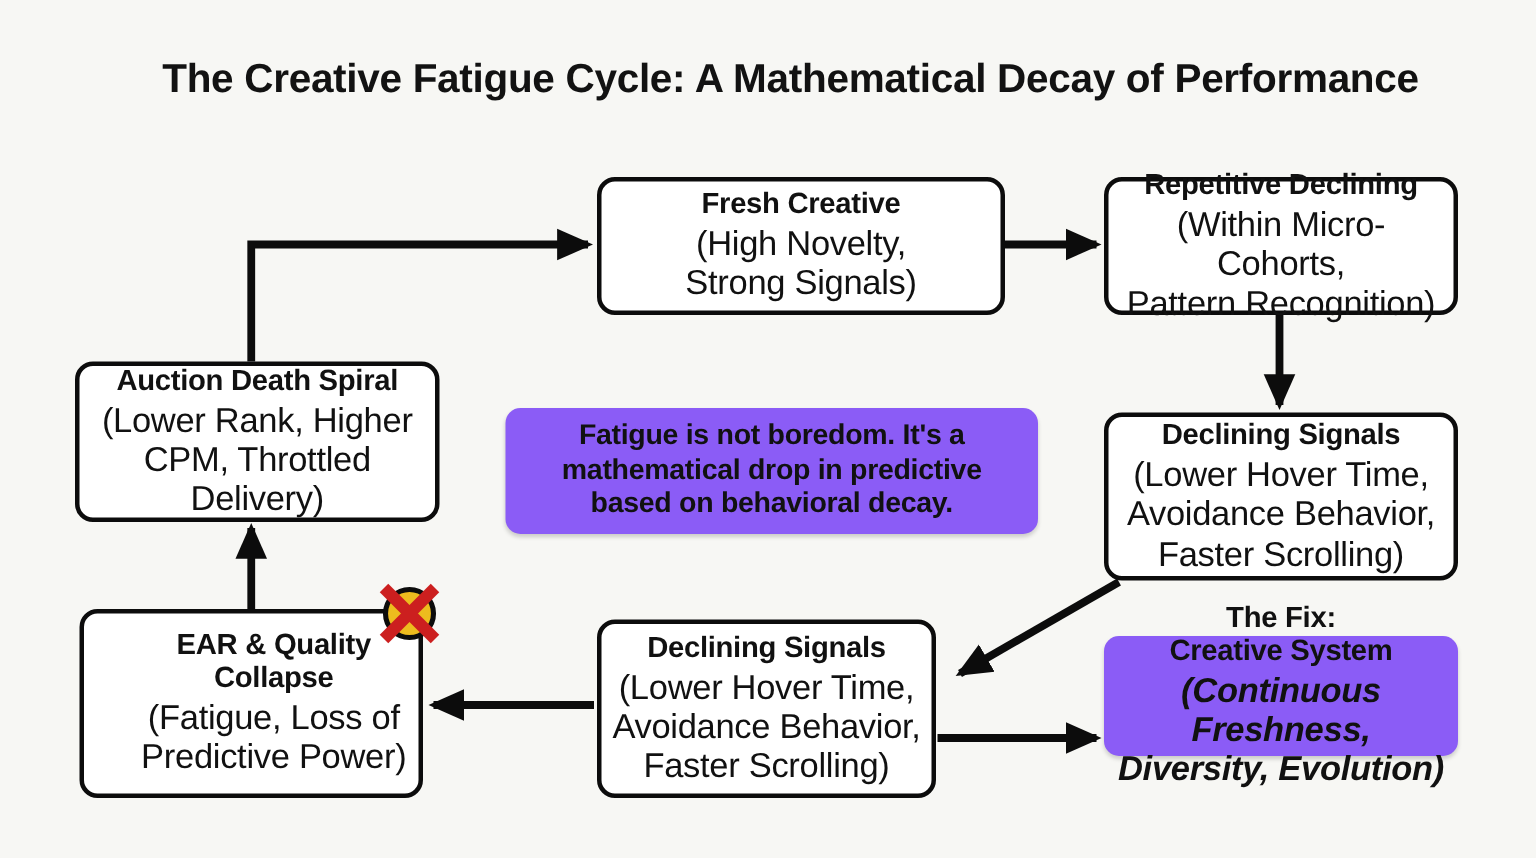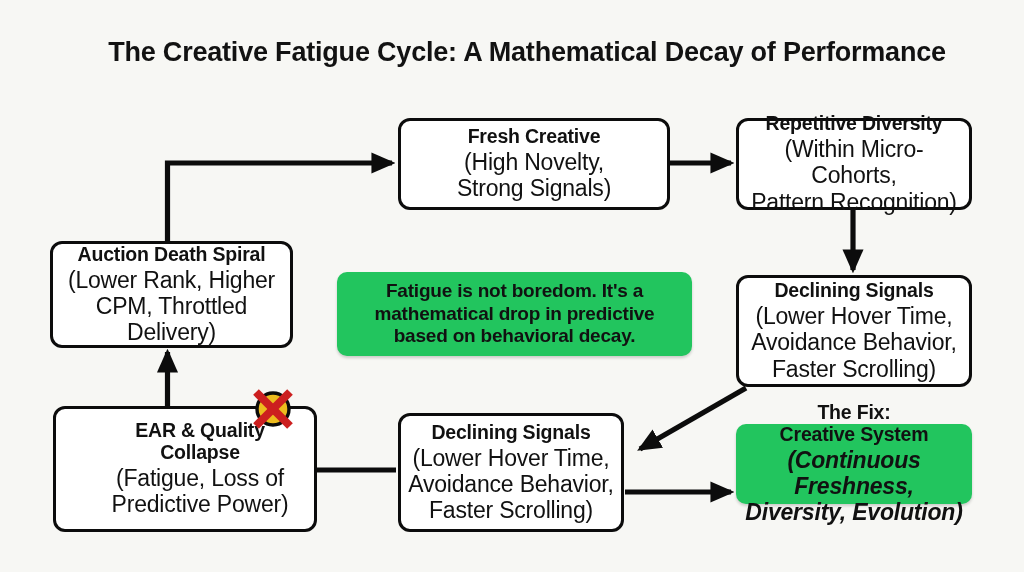--- a/index.html
+++ b/index.html
@@ -30,21 +30,21 @@
     display:flex;
     flex-direction:column;
     align-items:center;
     justify-content:center;
     text-align:center;
     color:#111111;
     padding:4px 6px;
     z-index:4;
   }
   .node.yellow{
-    background:#22c55e;
+    background:#8b5cf6;
     border:none;
     border-radius:10px;
     box-shadow:0 2px 3px rgba(0,0,0,0.18);
   }
   .node .hdr{
     font-size:19.5px;font-weight:bold;line-height:1.12;
     letter-spacing:-0.2px;
   }
   .node .sub{
     font-size:23px;font-weight:normal;line-height:1.14;
@@ -55,21 +55,21 @@
   .callout .line{
     font-size:19px;font-weight:bold;line-height:1.18;
     letter-spacing:-0.2px;
   }
 
   
   #n-fresh     {left:398px; top:118px; width:272px; height:92px;}
   #n-repeat    {left:736px; top:118px; width:236px; height:92px;}
   #n-declineR  {left:736px; top:275px; width:236px; height:112px;}
   #n-declineB  {left:398px; top:413px; width:226px; height:119px;}
-  #n-ear       {left:53px;  top:406px; width:264px; height:126px;padding-left:36px;}
+  #n-ear       {left:53px;  top:406px; width:229px; height:126px;padding-left:36px;}
   #n-auction   {left:50px;  top:241px; width:243px; height:107px;}
   #n-callout   {left:337px; top:272px; width:355px; height:84px;}
   #n-fix       {left:736px; top:424px; width:236px; height:80px;}
 
   
   svg#wires{position:absolute;left:0;top:0;width:1024px;height:572px;z-index:2;}
 
   
   #blocker{
     position:absolute;left:248px;top:384px;width:50px;height:50px;z-index:6;
@@ -118,21 +118,21 @@
       </g>
     </svg>
   </div>
 
   <div class="node" id="n-fresh">
     <div class="hdr">Fresh Creative</div>
     <div class="sub">(High Novelty,<br>Strong Signals)</div>
   </div>
 
   <div class="node" id="n-repeat">
-    <div class="hdr">Repetitive Diversity</div>
+    <div class="hdr">Repetitive Declining</div>
     <div class="sub">(Within Micro-Cohorts,<br>Pattern Recognition)</div>
   </div>
 
   <div class="node" id="n-declineR">
     <div class="hdr">Declining Signals</div>
     <div class="sub">(Lower Hover Time,<br>Avoidance Behavior,<br>Faster Scrolling)</div>
   </div>
 
   <div class="node" id="n-declineB">
     <div class="hdr">Declining Signals</div>

